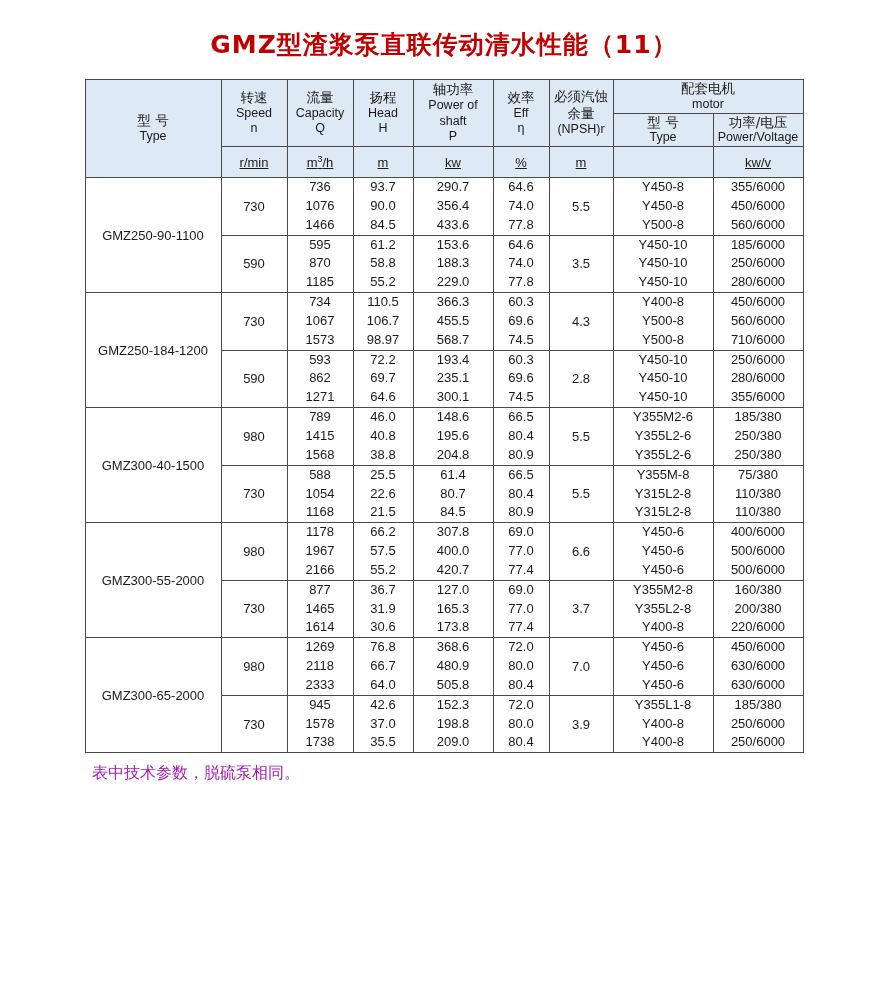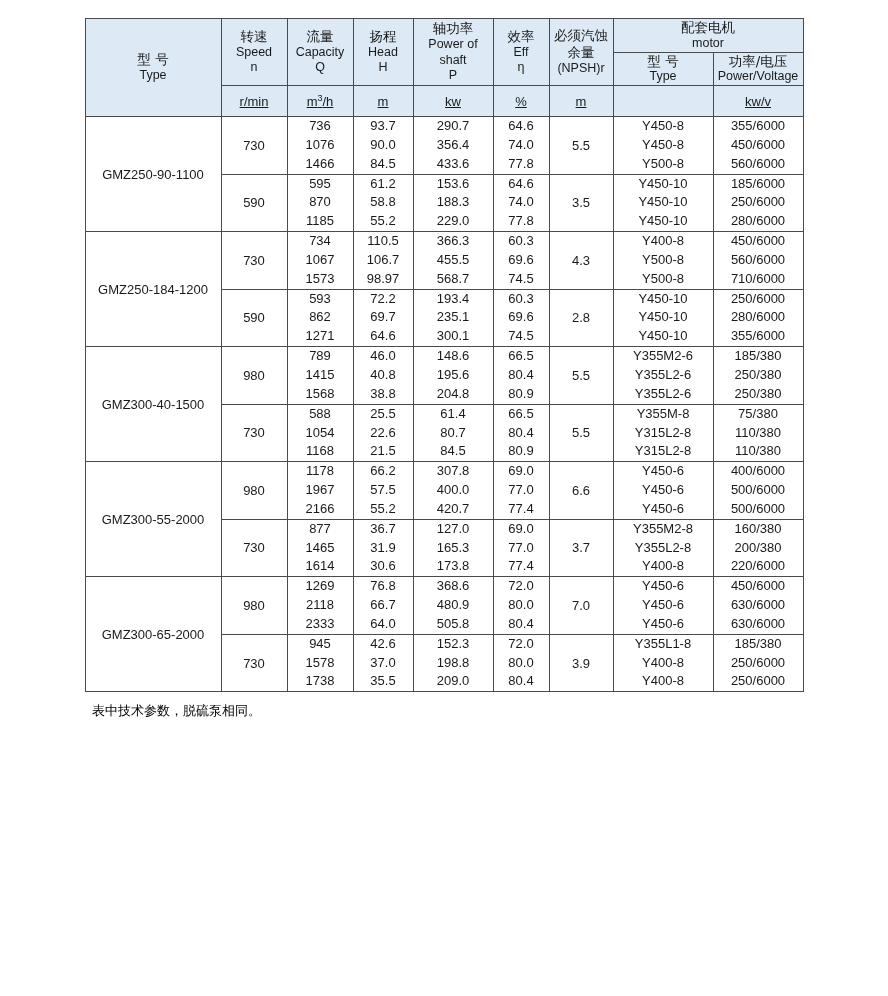--- a/index.html
+++ b/index.html
@@ -106,30 +106,31 @@
     line-height: 1.45;
     padding: 5px 2px;
     font-size: 13.5px;
     margin-top: 24px;
   }
   td.stack span {
     display: block;
   }
   .footnote {
     margin: 10px 0 0 92px;
-    font-size: 13px;
+    font-size: 16px;
     font-family: "DejaVu Sans", "Liberation Sans", sans-serif;
-    color: #000000;
+    color: #a21caf;
   }
 </style>
 </head>
 <body>
 
 <div class="page">
 
+  <div class="title-zh">GMZ型渣浆泵直联传动清水性能（11）</div>
 
   <table class="spec">
     <colgroup>
       <col style="width:136px">
       <col style="width:66px">
       <col style="width:66px">
       <col style="width:60px">
       <col style="width:80px">
       <col style="width:56px">
       <col style="width:64px">

